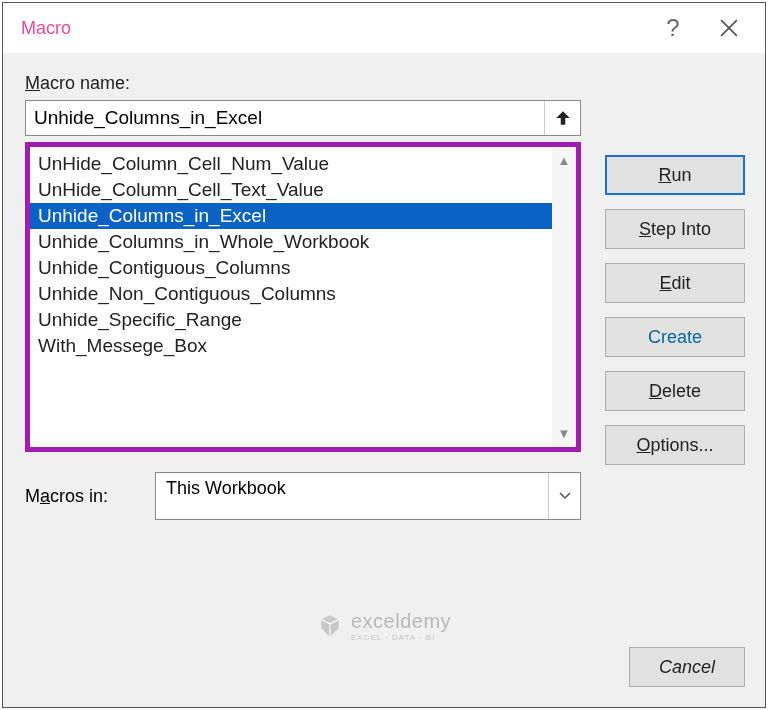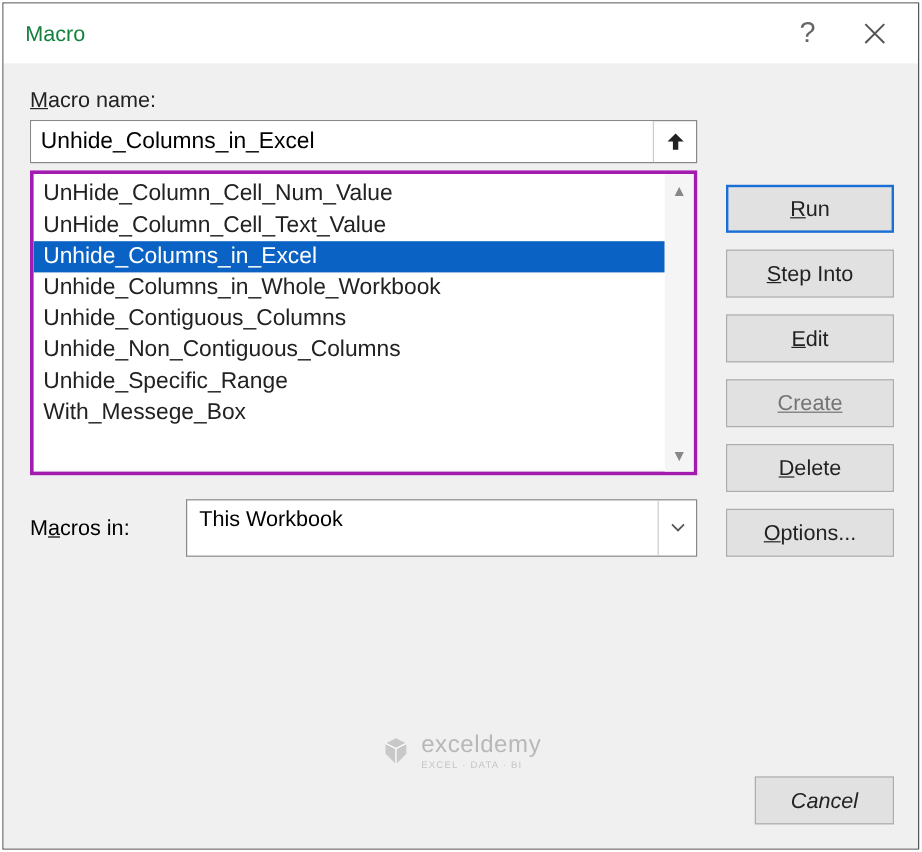--- a/index.html
+++ b/index.html
@@ -19,21 +19,21 @@
   .titlebar {
     display: flex;
     align-items: center;
     height: 50px;
     padding: 0 8px 0 18px;
     background: #fff;
   }
   .titlebar-title {
     flex: 1;
     font-size: 18px;
-    color: #15803d;
+    color: #ec4899;
   }
   .titlebar-btn {
     width: 56px;
     height: 50px;
     display: flex;
     align-items: center;
     justify-content: center;
     font-size: 22px;
     color: #555;
     cursor: pointer;
@@ -48,21 +48,21 @@
   }
   .label {
     font-size: 18px;
     color: #222;
     margin-bottom: 6px;
   }
   .underline { text-decoration: underline; }
   .row-top {
     display: flex;
     gap: 24px;
-    align-items: flex-end;
+    align-items: center;
   }
   .left-col { flex: 1; }
   .right-col { width: 140px; display: flex; flex-direction: column; gap: 14px; }
   .name-input-wrap {
     display: flex;
     border: 1px solid #888;
     background: #fff;
     height: 36px;
   }
   .name-input {
@@ -77,24 +77,24 @@
     width: 36px;
     display: flex;
     align-items: center;
     justify-content: center;
     border-left: 1px solid #ccc;
     cursor: pointer;
   }
   .up-btn svg { width: 18px; height: 18px; }
   .listbox-wrap {
     display: flex;
-    border: 3px solid #a21caf;
+    border: 5px solid #a21caf;
     background: #fff;
     margin-top: 6px;
-    height: 254px;
+    height: 310px;
   }
   .listbox {
     flex: 1;
     overflow: hidden;
     padding: 4px 0;
   }
   .list-item {
     font-size: 19px;
     padding: 2px 8px;
     color: #222;
@@ -127,21 +127,21 @@
     font-family: inherit;
     color: #222;
     cursor: pointer;
     display: flex;
     align-items: center;
     justify-content: center;
   }
   .btn.primary {
     border: 2px solid #1a6fd6;
   }
-  .btn.disabled { color: #737373; cursor: default; text-decoration: underline; }
+  .btn.disabled { color: #0369a1; cursor: default; }
   .macros-in-row {
     display: flex;
     align-items: center;
     gap: 20px;
     margin-top: 20px;
   }
   .macros-in-label { font-size: 18px; width: 110px; }
   .select-wrap {
     flex: 1;
     max-width: 430px;

